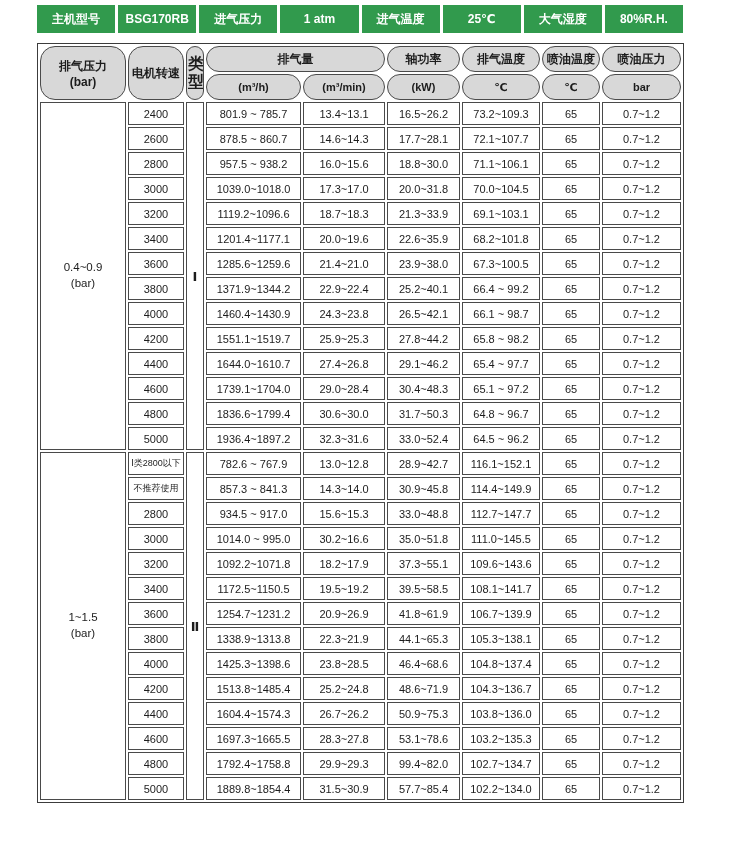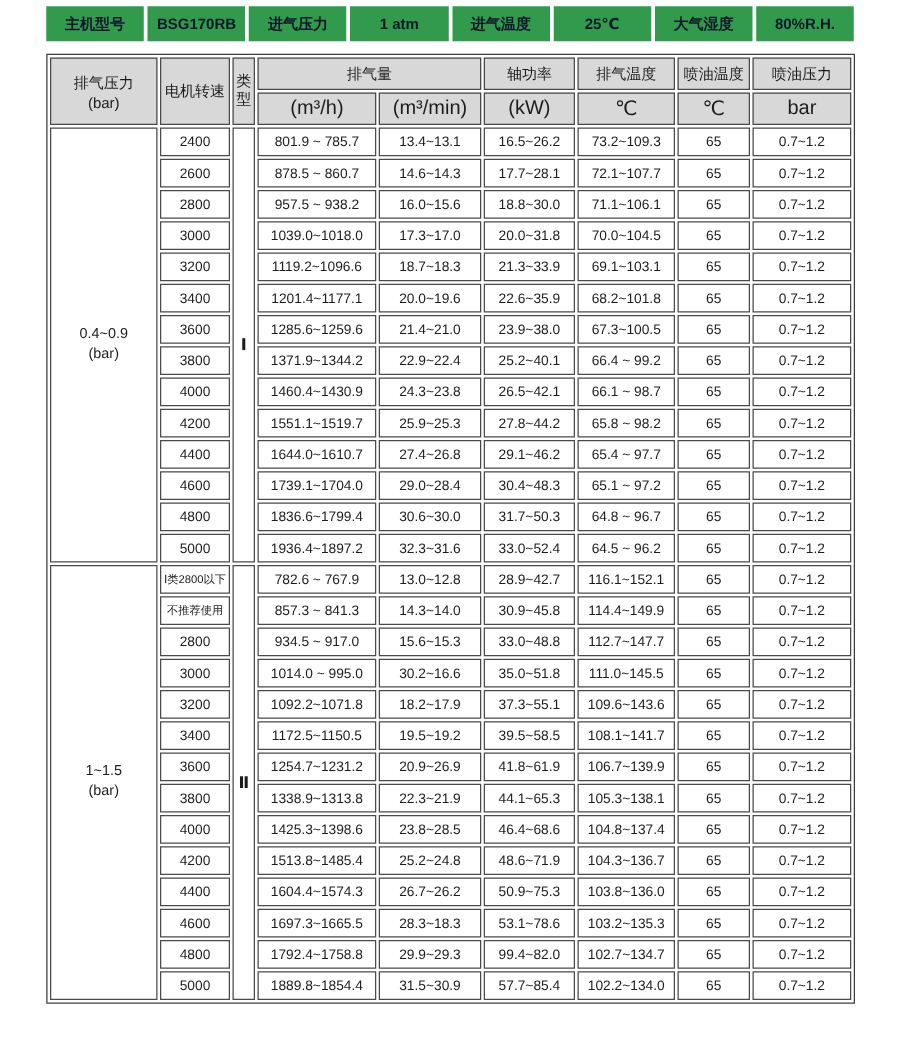--- a/index.html
+++ b/index.html
@@ -4,39 +4,39 @@
 <style>
   html,body{margin:0;padding:0;}
   body{
     width:732px;height:842px;background:#ffffff;
     font-family:"Liberation Sans","DejaVu Sans",sans-serif;
     color:#1c1c1c;
   }
   .page{padding:5px 0 0 37px;}
   .topbar{display:flex;width:646px;gap:3px;}
   .topcell{
-    flex:1;background:var(--green,#319a4d);color:#0f172a;
+    flex:1;background:var(--green,#319a4d);color:#ffffff;
     font-weight:bold;font-size:12px;height:28px;line-height:28px;
     text-align:center;white-space:nowrap;overflow:hidden;
   }
   table.spec-table{
     margin-top:10px;width:646px;table-layout:fixed;
     border-collapse:separate;border-spacing:2px;
     border:1px solid #3c3c3c;background:#fff;
   }
   th,td{
     border:1px solid var(--border,#4a4a4a);
     text-align:center;vertical-align:middle;
     padding:0;overflow:hidden;white-space:nowrap;
   }
-  th{background:var(--gray,#d8d8d8);font-size:12px;font-weight:normal;height:24px;}
-  th.unit{font-size:16px;}
+  th{background:var(--gray,#d8d8d8);font-size:12px;font-weight:bold;height:24px;border-radius:15px;}
+  th.unit{font-size:11px;}
   td{font-size:11px;height:21px;}
   .vert{
-    width:14px;margin:0 auto;line-height:1.15;font-size:12px;
+    width:14px;margin:0 auto;line-height:1.15;font-size:16px;
     white-space:normal;word-break:break-all;
   }
   td.pressure-cell{font-size:11.5px;line-height:1.35;}
   td.type-cell{font-weight:bold;font-size:13px;}
   td.small{font-size:9px;}
 </style>
 </head>
 <body>
 
 <div class="page">
@@ -321,21 +321,21 @@
           <td>1604.4~1574.3</td>
           <td>26.7~26.2</td>
           <td>50.9~75.3</td>
           <td>103.8~136.0</td>
           <td>65</td>
           <td>0.7~1.2</td>
         </tr>
         <tr>
           <td>4600</td>
           <td>1697.3~1665.5</td>
-          <td>28.3~18.3</td>
+          <td>28.3~27.8</td>
           <td>53.1~78.6</td>
           <td>103.2~135.3</td>
           <td>65</td>
           <td>0.7~1.2</td>
         </tr>
         <tr>
           <td>4800</td>
           <td>1792.4~1758.8</td>
           <td>29.9~29.3</td>
           <td>99.4~82.0</td>

